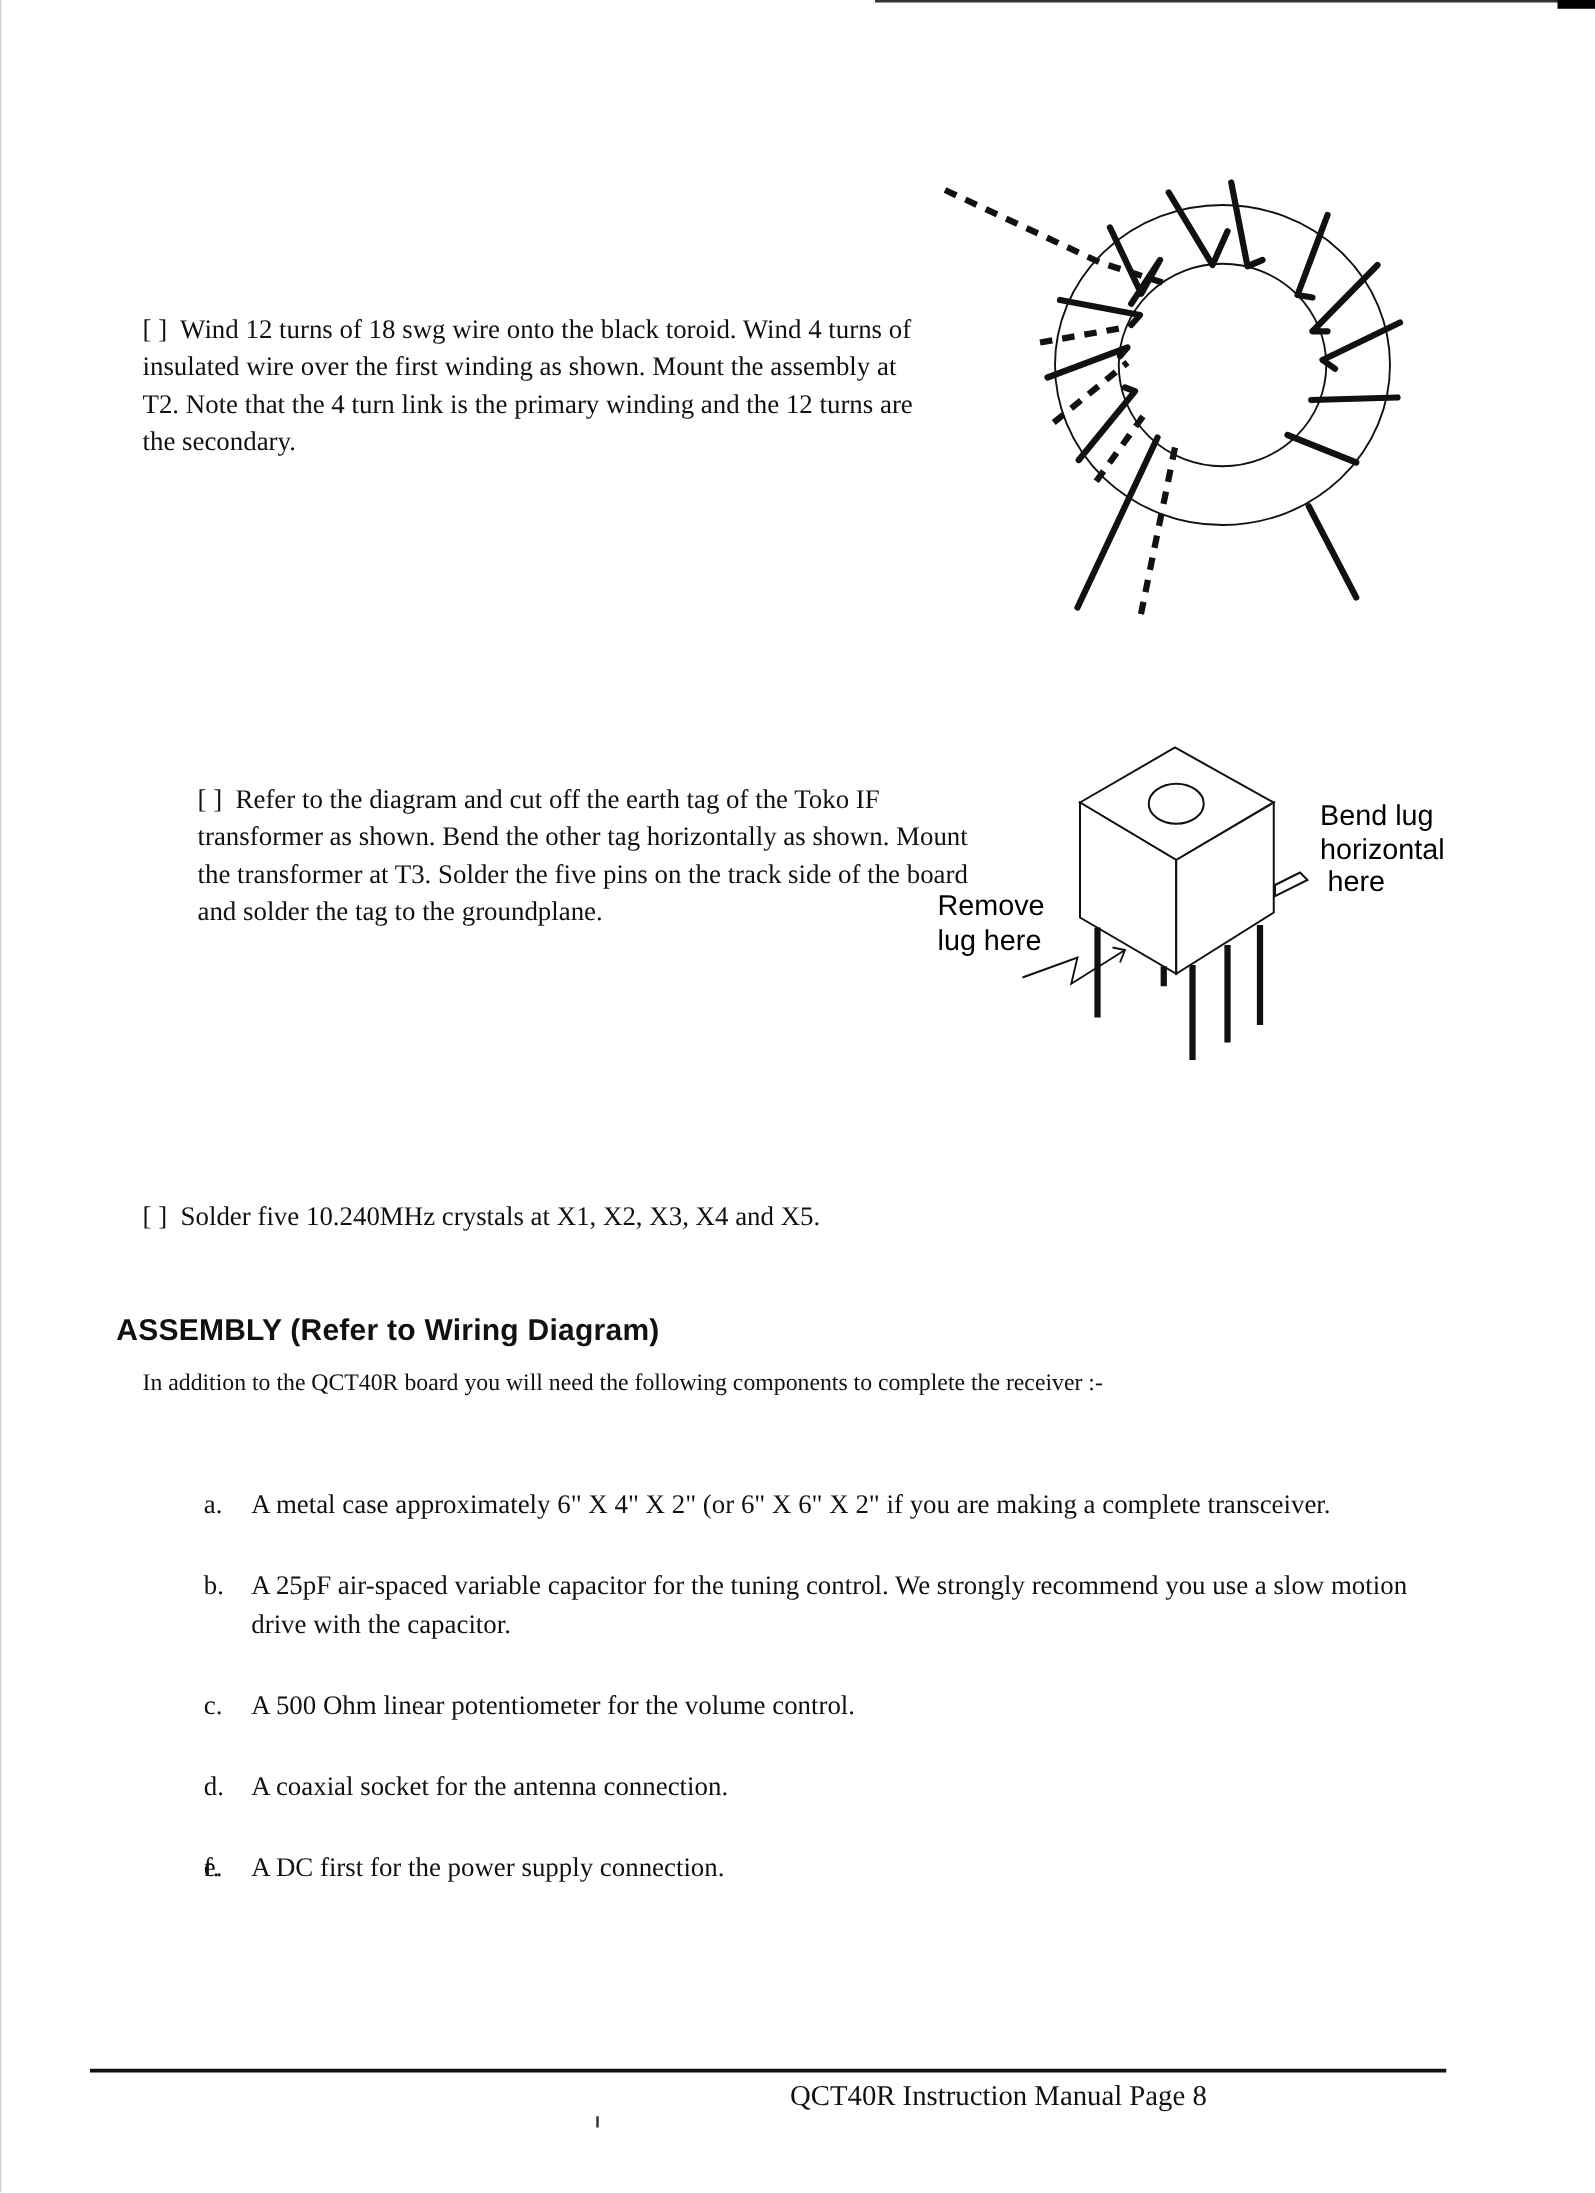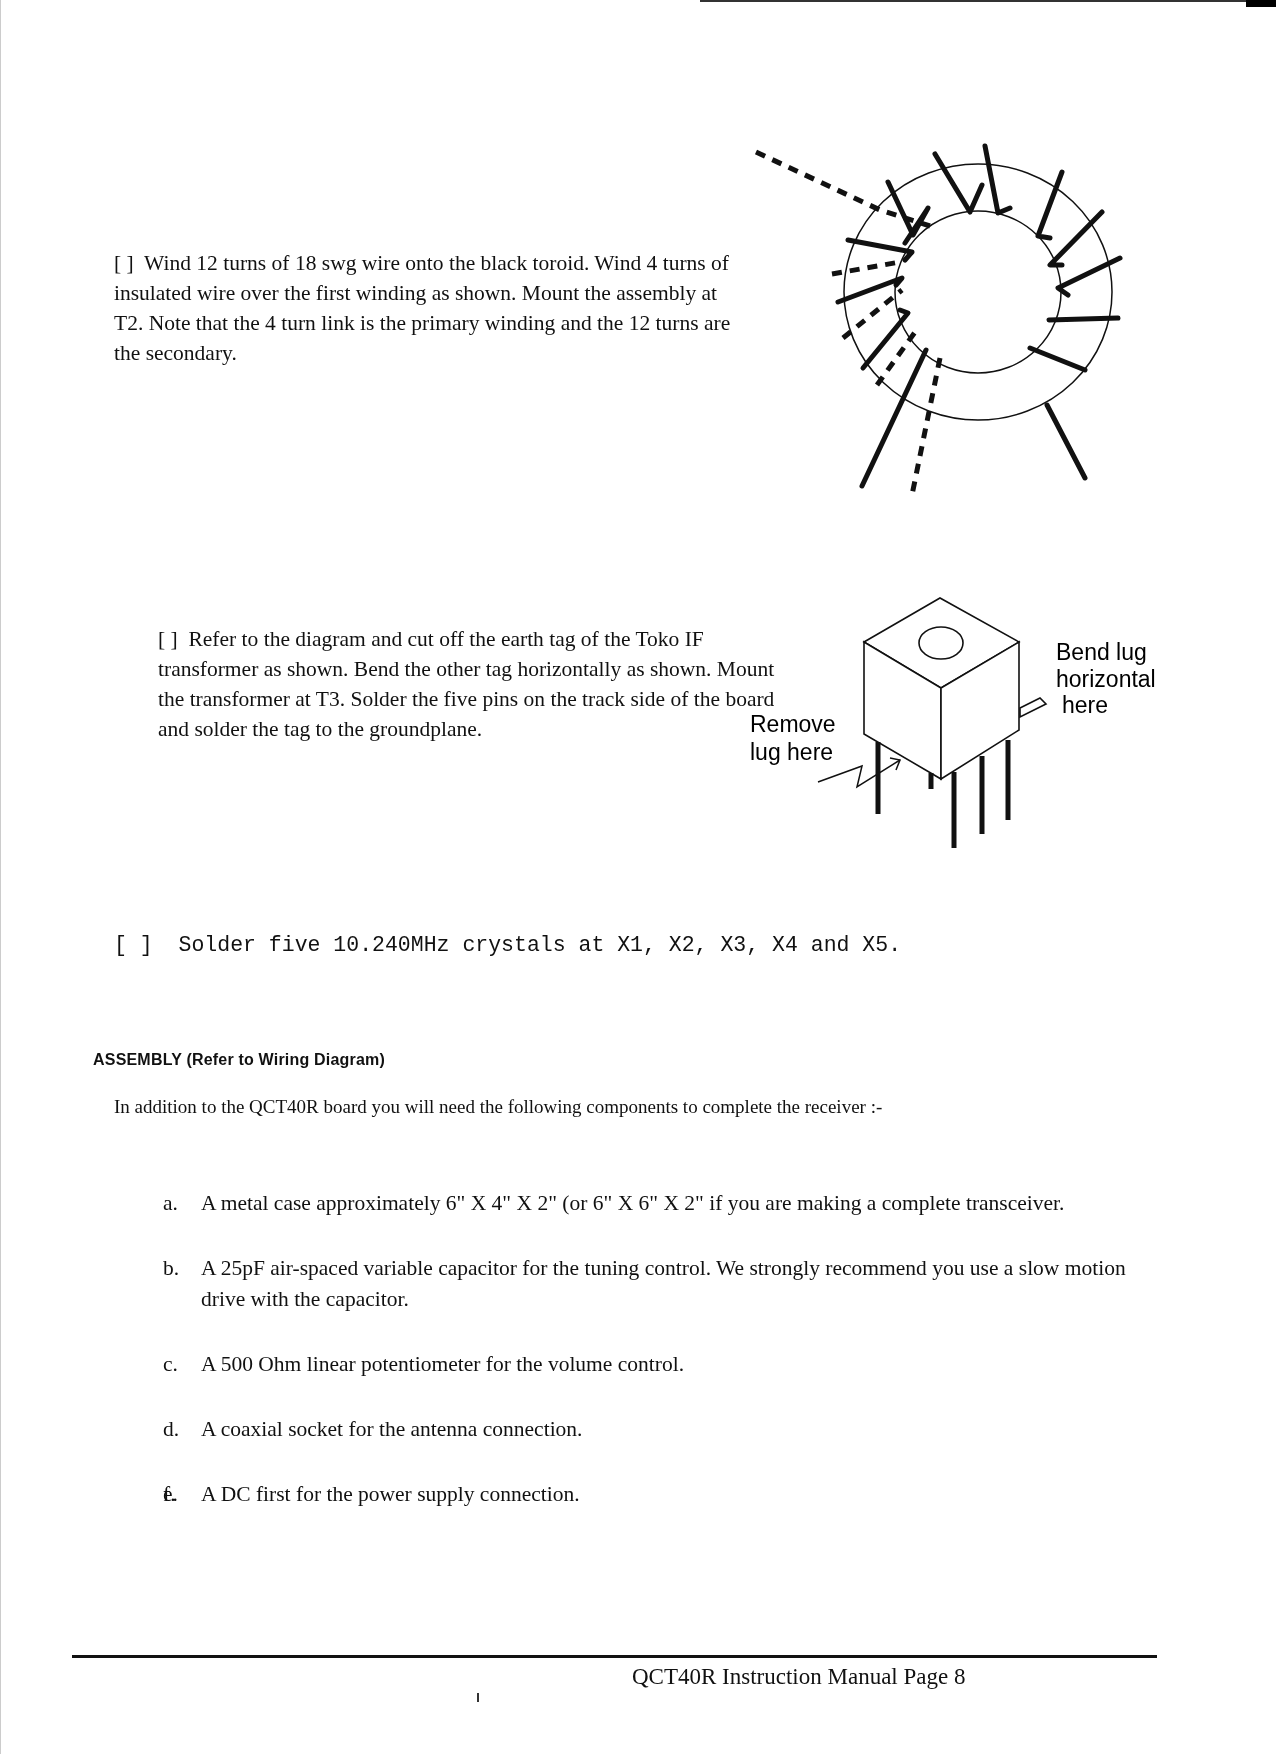--- a/index.html
+++ b/index.html
@@ -3,22 +3,22 @@
 <meta charset="utf-8">
 <style>
   html, body { margin:0; padding:0; background:#fff; }
   body { width:1276px; height:1754px; position:relative; overflow:hidden; font-family:"Liberation Serif", serif; color:#111; }
   .scan-edge-top { position:absolute; top:0; left:700px; right:0; height:2px; background:#333; }
   .scan-corner { position:absolute; top:0; right:0; width:30px; height:7px; background:#000; }
   .scan-edge-left { position:absolute; left:0; top:0; bottom:0; width:1px; background:#ccc; }
   .para { position:absolute; font-size:21.5px; line-height:30px; }
   .p1 { left:114px; top:248px; width:620px; }
   .p2 { left:114px; top:624px; width:620px;margin-left:44px; }
-  .p3 { left:114px; top:930px; width:800px;font-family:Liberation Mono, monospace; }
-  .heading { position:absolute; left:93px; top:1051px; font-family:"Liberation Sans", sans-serif; font-weight:bold; font-size:16px; letter-spacing:0.2px; }
+  .p3 { left:114px; top:958px; width:800px; }
+  .heading { position:absolute; left:93px; top:1051px; font-family:"Liberation Sans", sans-serif; font-weight:bold; font-size:24px; letter-spacing:0.2px; }
   .intro { position:absolute; left:114px; top:1091px; width:1040px; font-size:19px; line-height:31px; }
   .items { position:absolute; left:163px; top:1188px; width:1010px; font-size:21.5px; line-height:31px; }
   .item { position:relative; padding-left:38px; }
   .item .mark { position:absolute; left:0; top:0; }
   .item.a { margin-bottom:34px; }
   .item.b { margin-bottom:34px; }
   .item.c { margin-bottom:34px; }
   .item.d { margin-bottom:34px; }
   .item.e { margin-bottom:34px; }
   .footer-rule { position:absolute; left:72px; top:1655px; width:1085px; height:3px; background:#111; }

